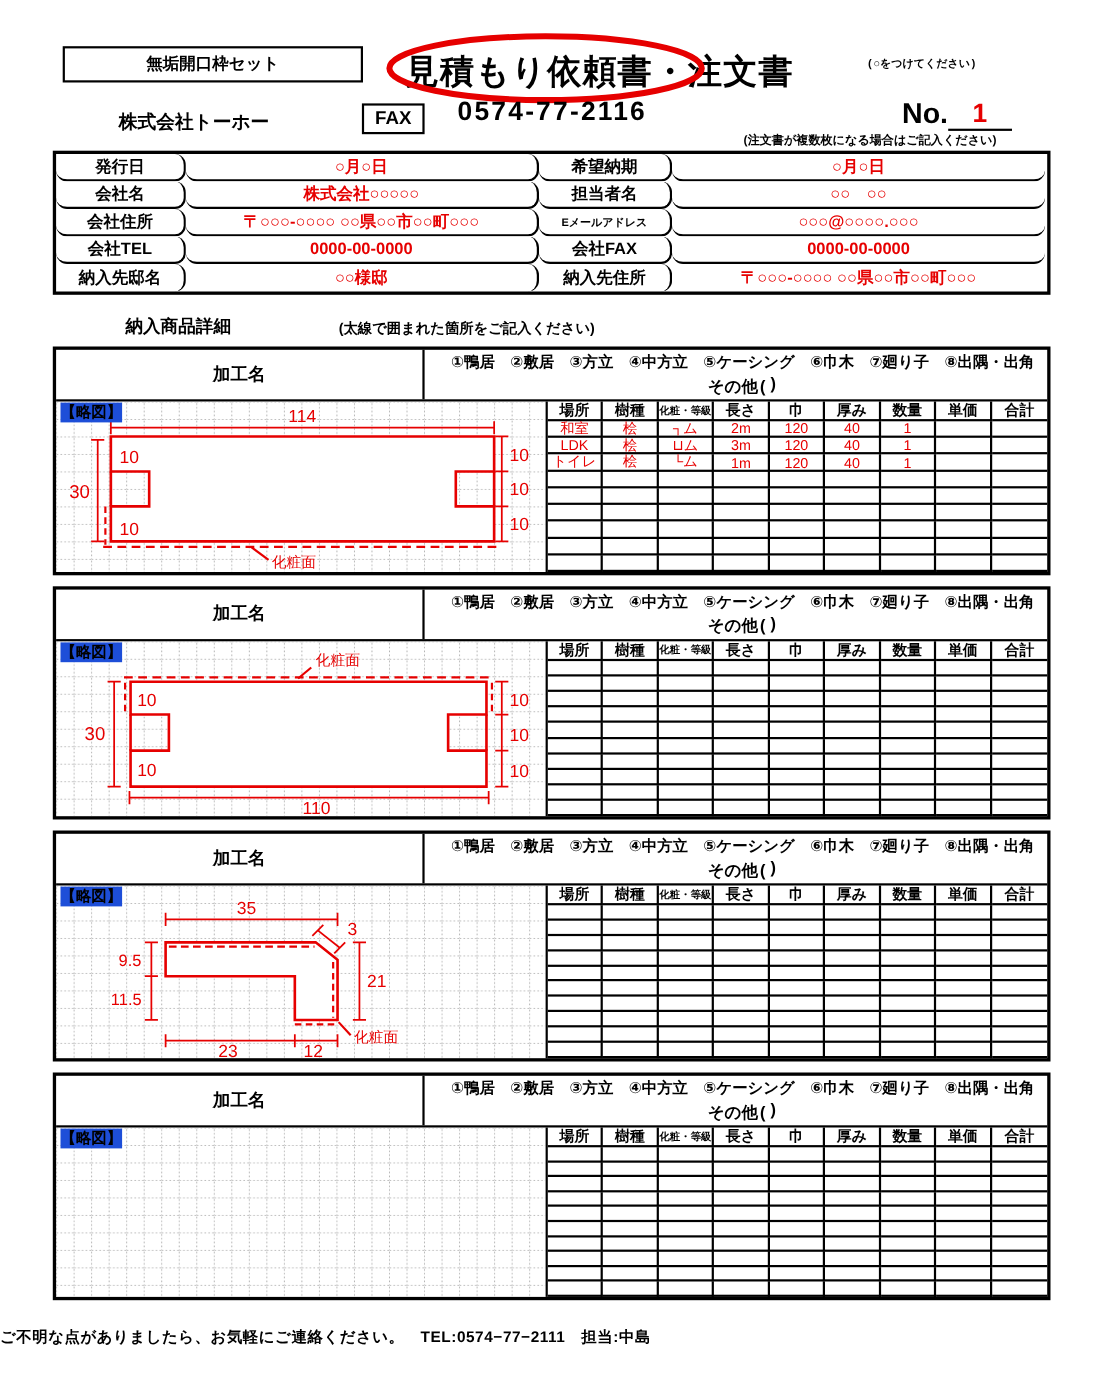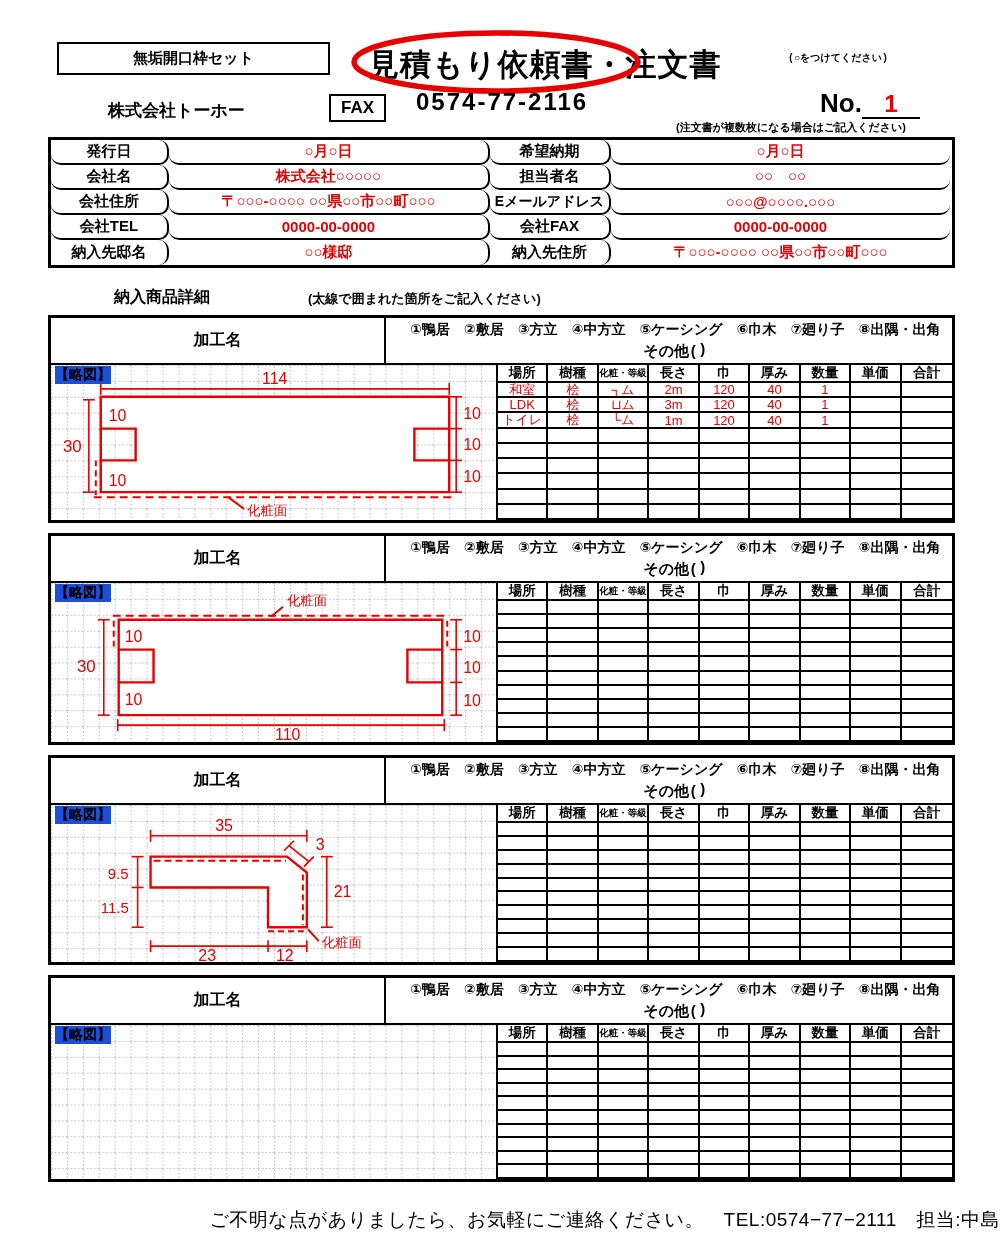--- a/index.html
+++ b/index.html
@@ -24,21 +24,21 @@
   .no-note { left:676px; top:120px; font-size:11px; font-weight:bold; }
 
   
   .info-table { left:48px; top:137px; width:907px; height:131px; border:3px solid #000;
                 display:grid; grid-template-columns:118px 321px 121px 339px; grid-template-rows:repeat(5,1fr); }
   .info-table > div { border-right:2px solid #000; border-bottom:2px solid #000;
                       display:flex; align-items:center; justify-content:center; overflow:hidden; white-space:nowrap;border-radius:10px; }
   .info-table > div.lastcol { border-right:none; }
   .info-table > div.lastrow { border-bottom:none; }
   .ilabel { font-size:15px; font-weight:600; }
-  .ilabel.small { font-size:14px; }
+  .ilabel.small { font-size:10px; }
   .ivalue { font-size:15px; font-weight:700; color:#e60000; }
 
   
   .section-title { left:114px; top:287px; font-size:16px; font-weight:bold; }
   .section-note { left:308px; top:290px; font-size:13px; font-weight:bold; }
 
   
   .block { left:48px; width:907px; border:3px solid #000; display:flex; flex-direction:column; }
   .bheader { height:47px; border-bottom:2px solid #000; display:flex; flex:none; }
   .kakomei { width:335px; border-right:2px solid #000; display:flex; align-items:center;
@@ -54,21 +54,21 @@
   .rows9  { grid-template-rows:18px repeat(9,1fr); }
   .rows10 { grid-template-rows:18px repeat(10,1fr); }
   .drow { display:contents; }
   .dtable .hc, .dtable .dc { border-right:2px solid #000; border-bottom:2px solid #000;
       display:flex; align-items:center; justify-content:center; overflow:hidden; white-space:nowrap; }
   .dtable .c9 { border-right:none; }
   .hc { font-size:13.5px; font-weight:bold; }
   .hc.tiny { font-size:9.5px; }
   .dc { font-size:13px; font-weight:500; color:#e60000; }
 
-  .footer-note { left:0; top:1207px; width:1000px; text-align:right; font-size:19px; font-weight:400; letter-spacing:0.5px; }
+  .footer-note { left:0; top:1207px; width:1000px; text-align:left; font-size:14px; font-weight:700; letter-spacing:0.5px; }
 
   svg text { font-family:"Liberation Sans","DejaVu Sans",sans-serif; fill:#e60000; }
   .rln { stroke:#e60000; fill:none; }
 </style>
 </head>
 <body>
 
 <div class="page">
 
   <div class="abs form-title">見積もり依頼書・注文書</div>

